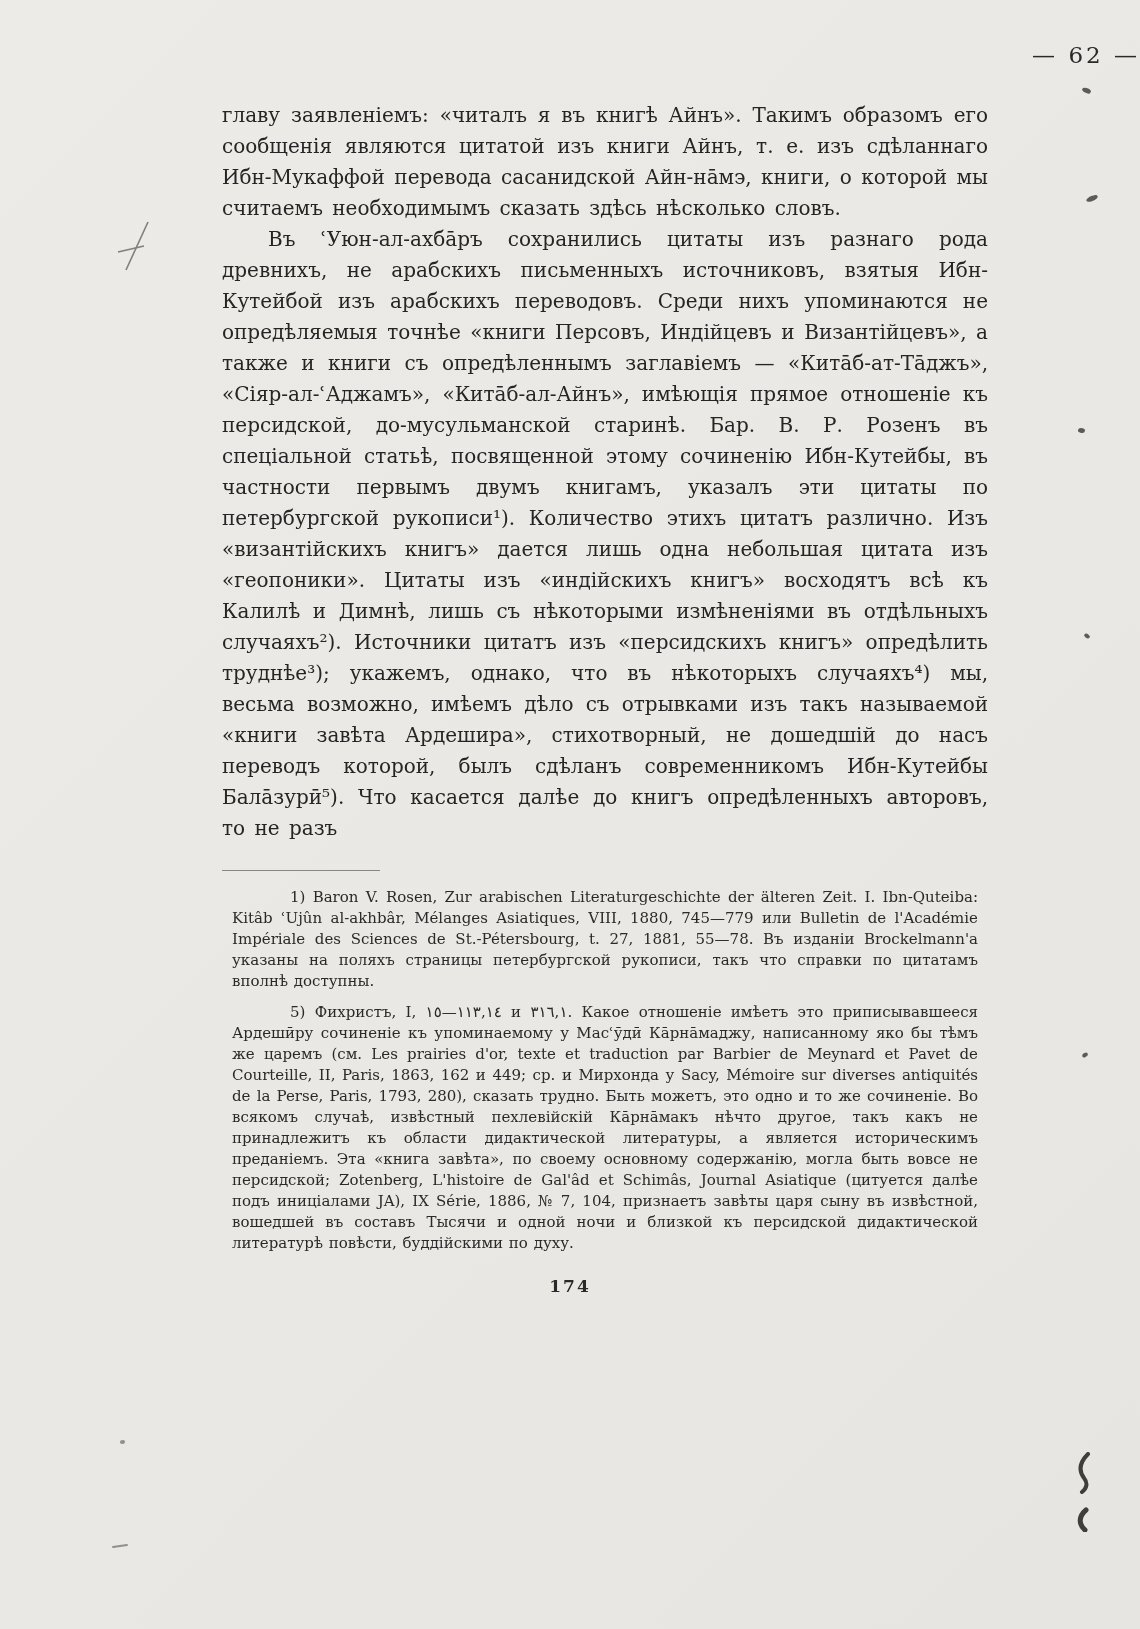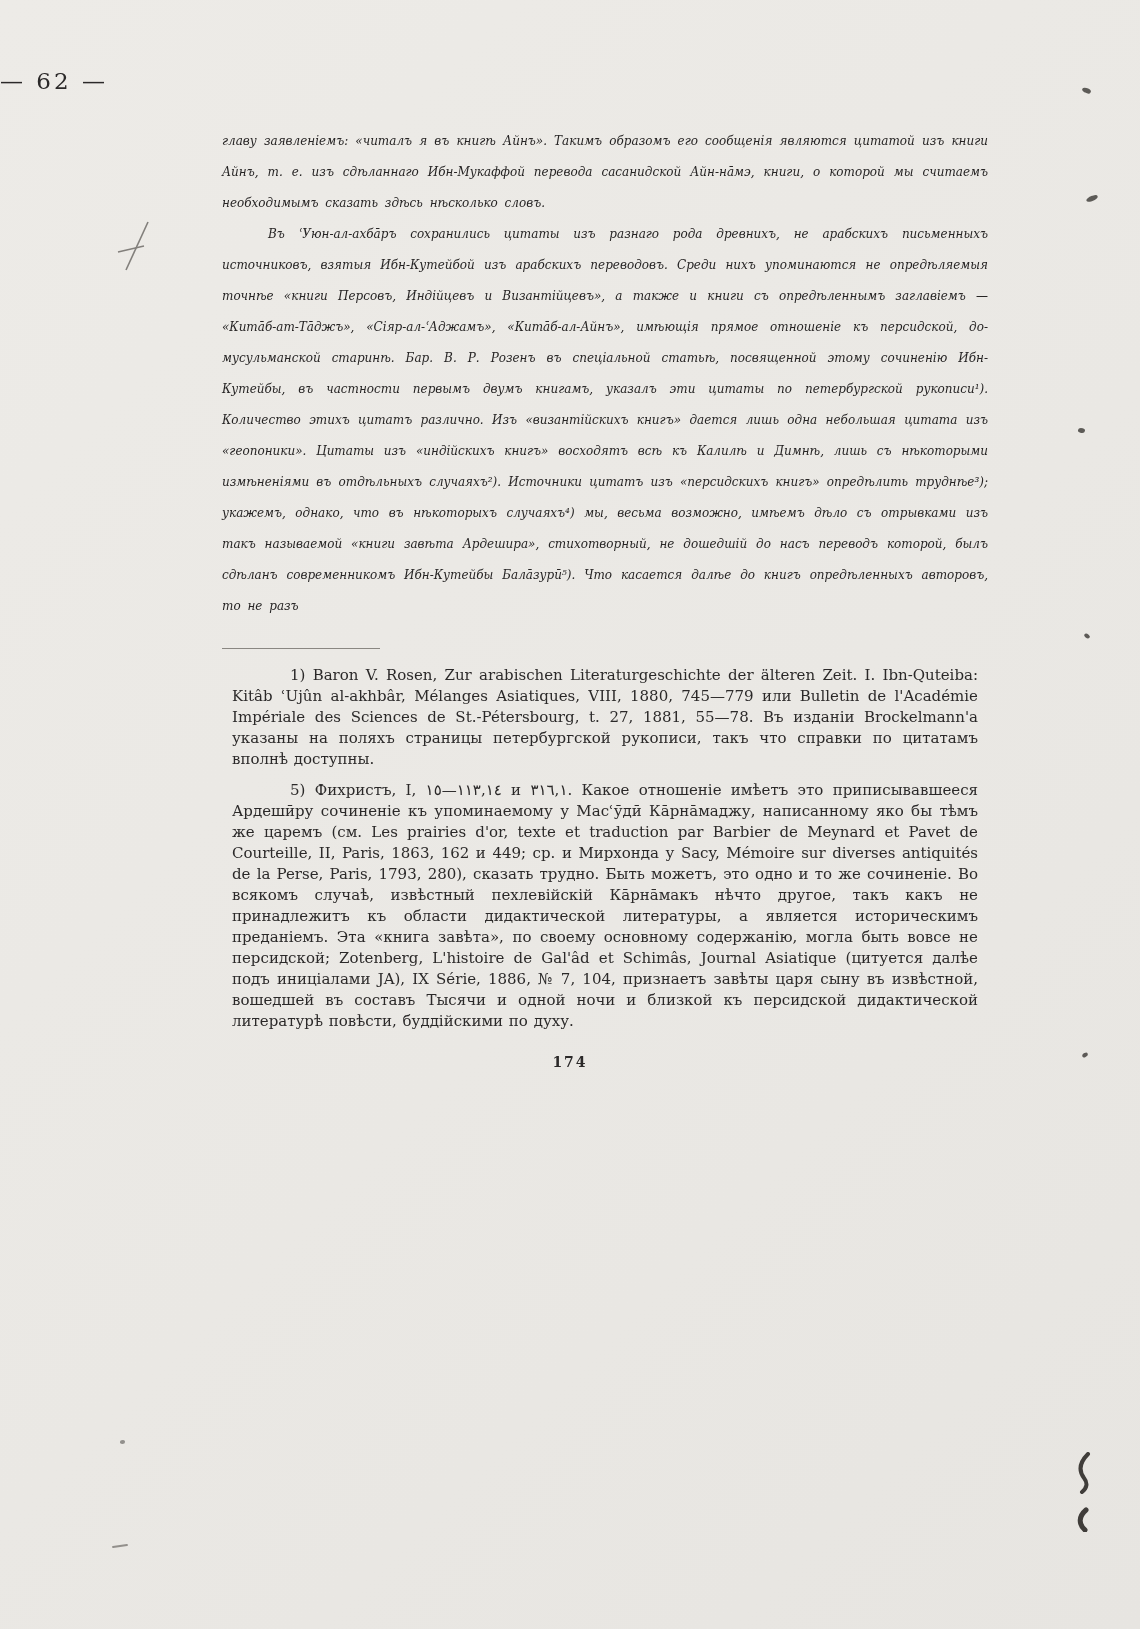--- a/index.html
+++ b/index.html
@@ -8,35 +8,34 @@
     height: 1629px;
     background: linear-gradient(135deg, #edebe7 0%, #eae8e4 55%, #e7e5e1 100%);
     font-family: "DejaVu Serif", "Liberation Serif", serif;
     color: #262424;
     position: relative;
     overflow: hidden;
   }
   .page { position: absolute; inset: 0; }
 
   .page-head {
-    text-align: left;
-    padding-top: 68px;
+    text-align: right;
+    padding-top: 42px;
     font-size: 23px;
     letter-spacing: 3px;
     color: #2b2929;
   }
 
   .text-block {
     margin: 32px 0 0 222px;
     width: 766px;
-    font-size: 12px;
+    font-size: 20px;
     line-height: 31px;
     text-align: justify;
     word-spacing: 3px;
-    font-style: italic;
   }
   .para { margin: 0; }
   .para.indent { text-indent: 46px; }
 
   .fn-sep {
     margin: 26px 0 0 222px;
     width: 158px;
     height: 1px;
     background: #8a8782;
   }
@@ -48,21 +47,21 @@
     line-height: 21px;
     text-align: justify;
     word-spacing: 1px;
     color: #2b2929;
   }
   .fn { margin: 10px; text-indent: 58px; }
 
   .page-foot {
     text-align: center;
     margin-top: 22px;
-    font-size: 14px;
+    font-size: 17px;
     letter-spacing: 2px;
     font-weight: bold;
     color: #2b2929;
   }
 
   
   .artifact { position: absolute; pointer-events: none; }
   .pencil-mark { left: 104px; top: 218px; width: 60px; height: 60px; opacity: 0.65; }
   .speck {
     width: 9px; height: 5px;

